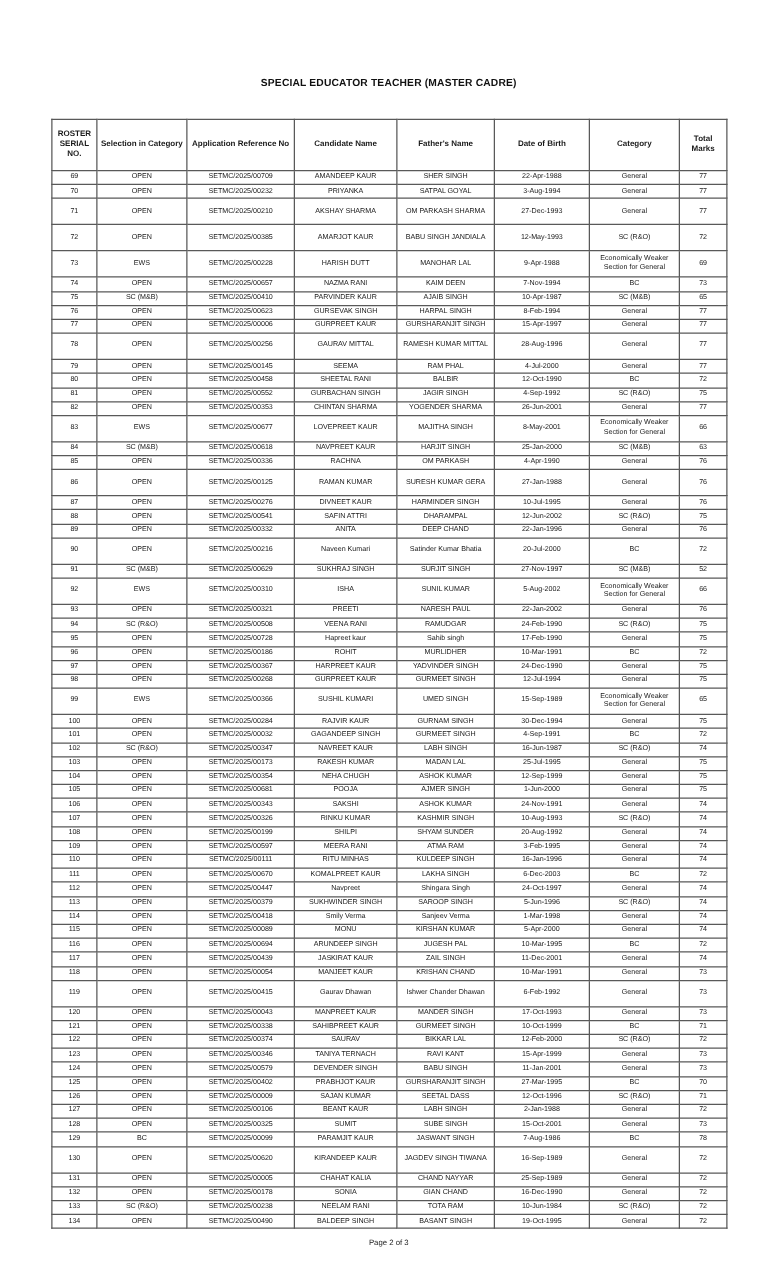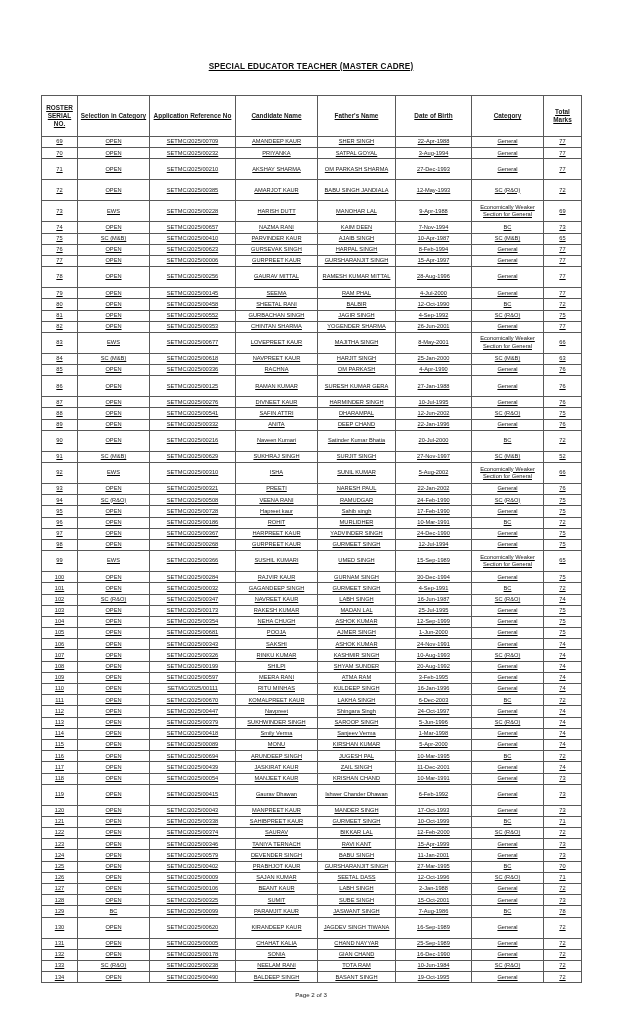--- a/index.html
+++ b/index.html
@@ -14,21 +14,20 @@
     color: #000000;
     position: relative;
     overflow: hidden;
   }
   .page {
     width: 622px;
     height: 1024px;
     box-sizing: border-box;
     padding: 0;
     position: relative;
-    text-decoration: underline;
   }
   .doc-title {
     text-align: center;
     font-size: 8.2px;
     font-weight: bold;
     letter-spacing: 0.15px;
     margin: 0;
     padding-top: 62px;
     color: #111111;
   }

